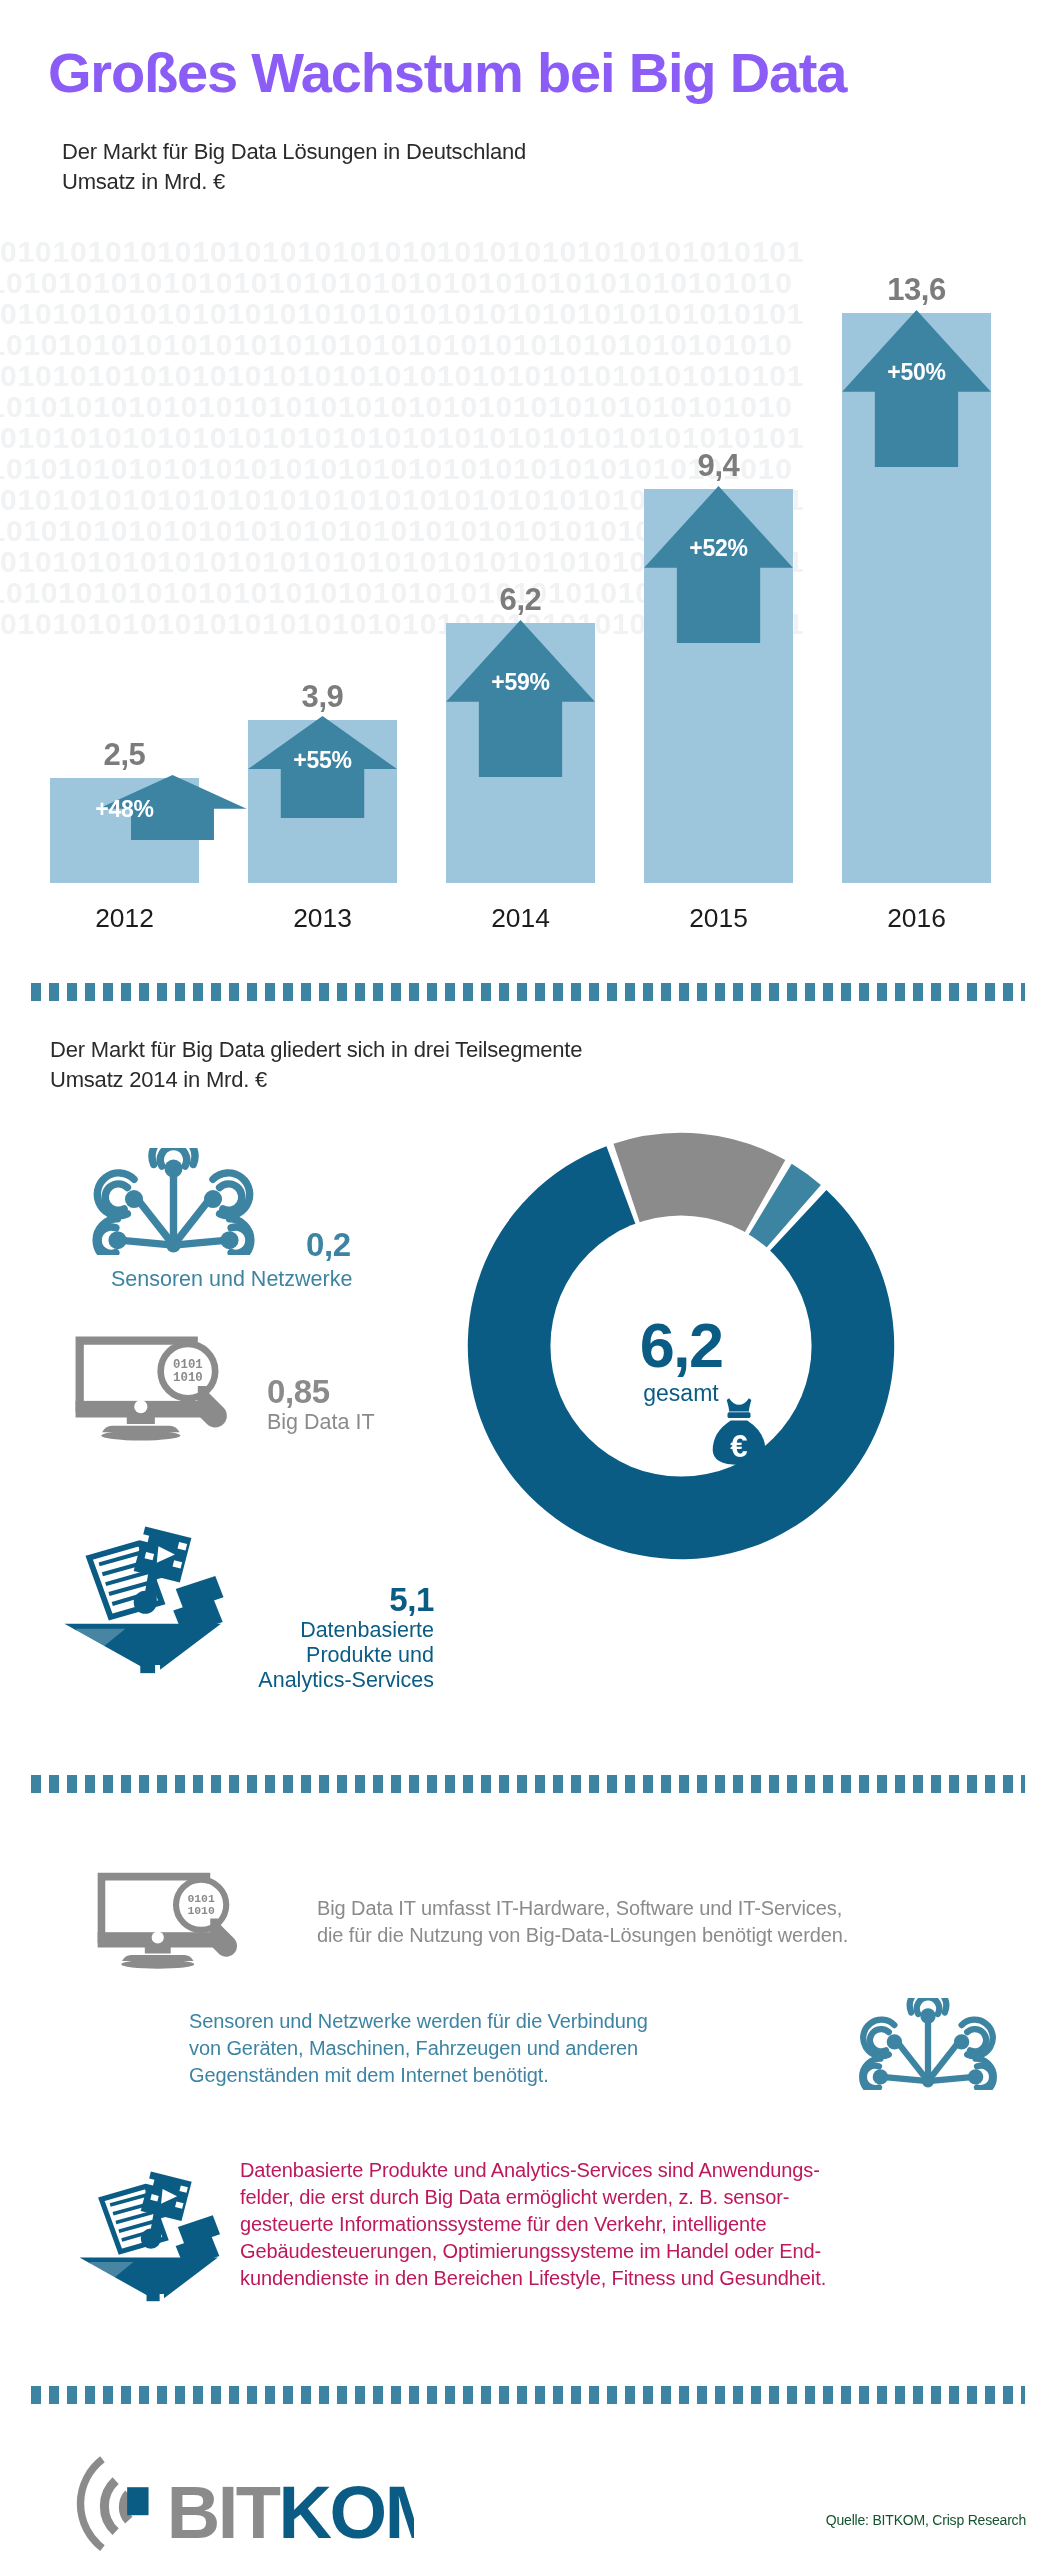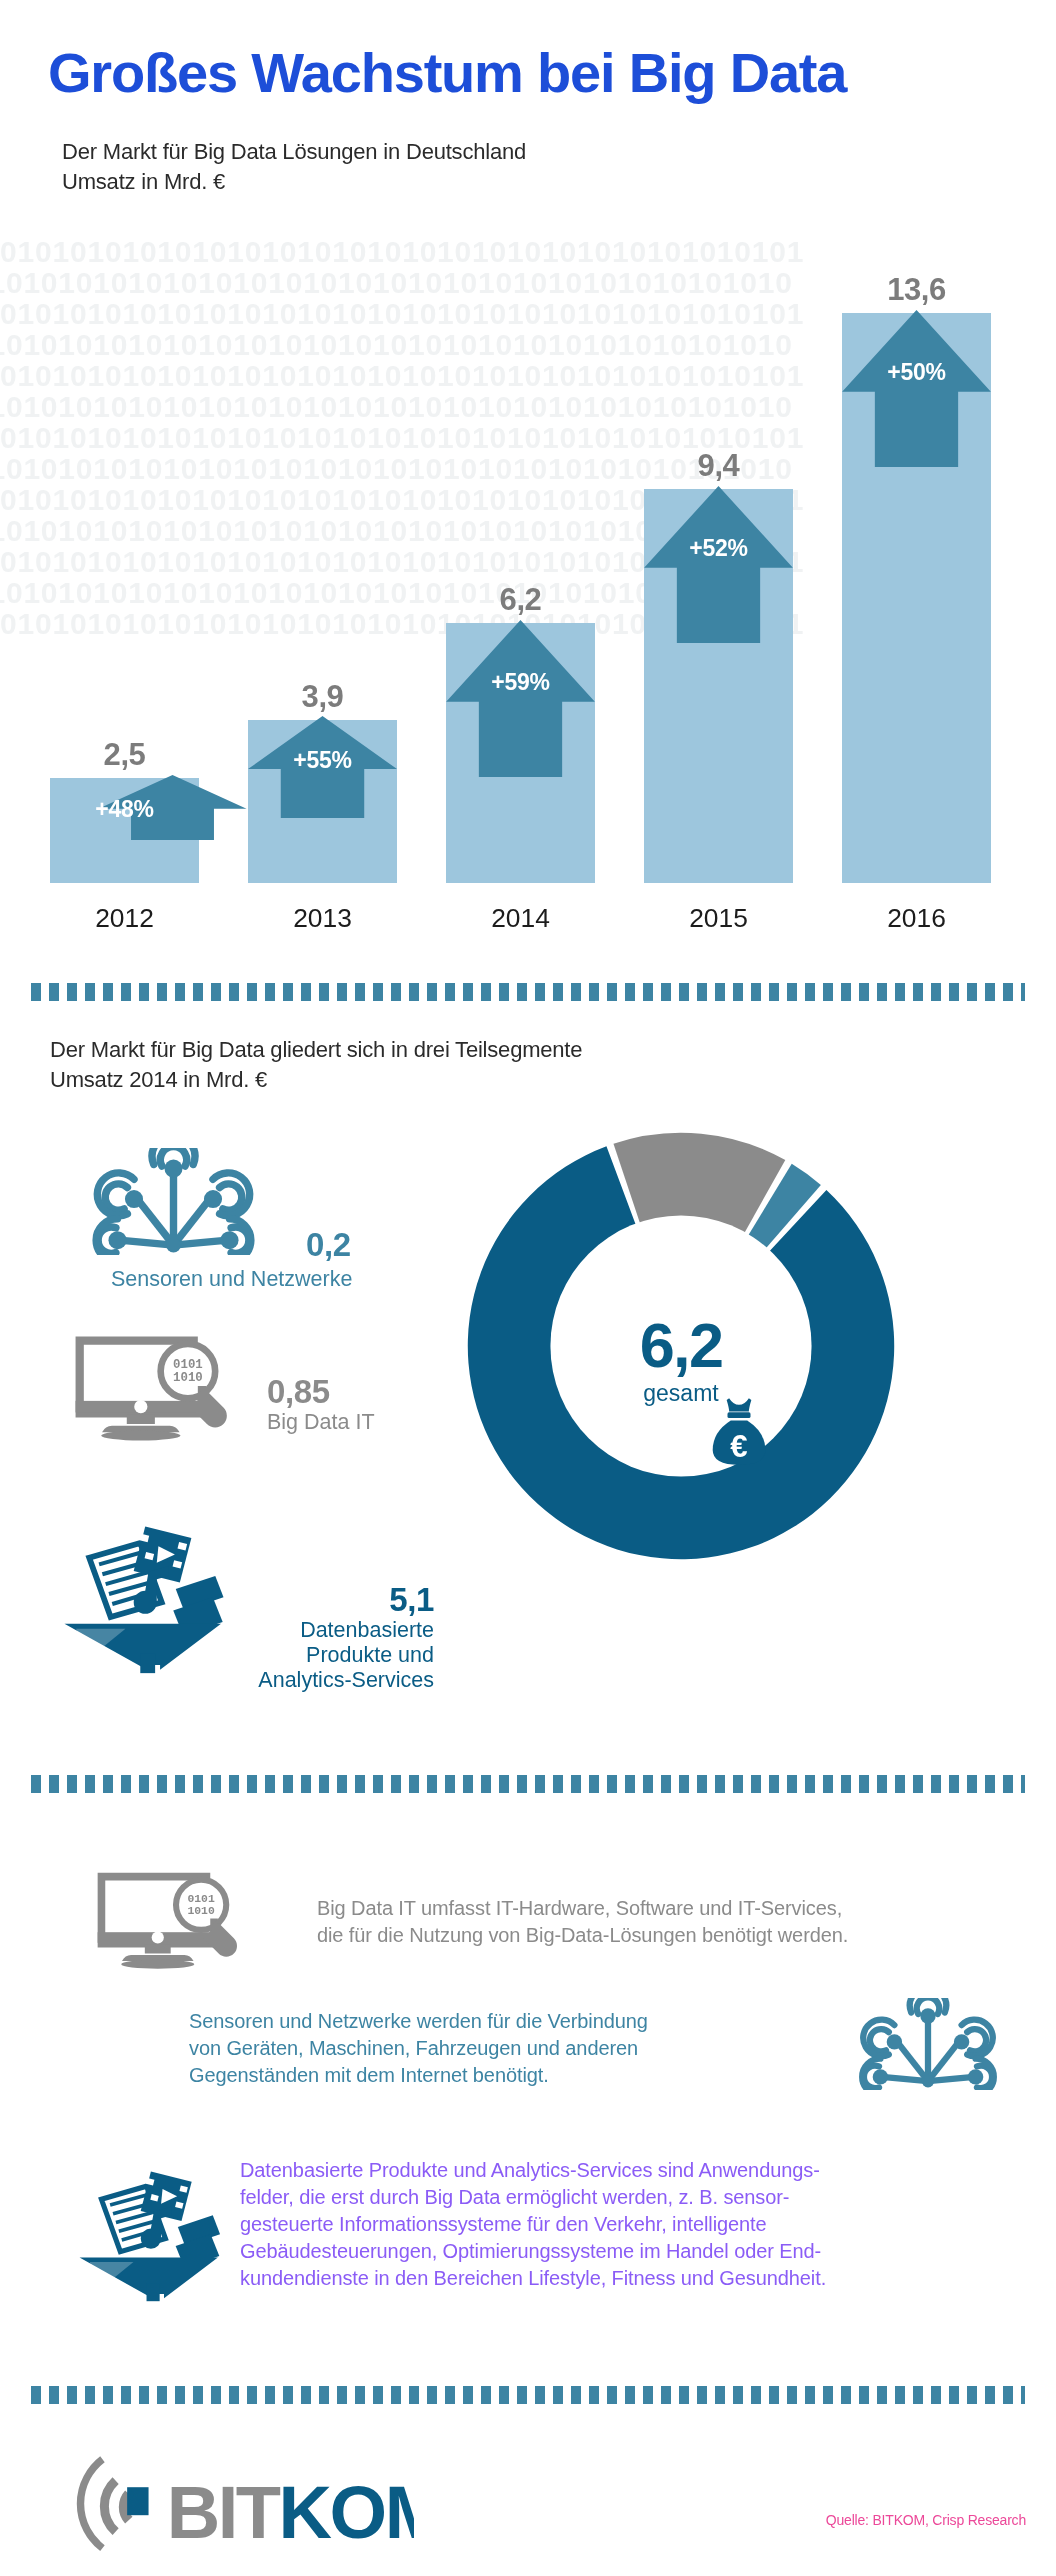--- a/index.html
+++ b/index.html
@@ -17,21 +17,21 @@
   }
 
   
   .title {
     position: absolute;
     left: 48px;
     top: 40px;
     font-size: 56px;
     font-weight: bold;
     letter-spacing: -1.2px;
-    color: #1d4ed8;
+    color: #8b5cf6;
     white-space: nowrap;
   }
   .subtitle {
     position: absolute;
     left: 62px;
     top: 137px;
     font-size: 22px;
     line-height: 30px;
     color: #2b2b2b;
     font-weight: 300;
@@ -194,36 +194,36 @@
   
   .tb { position: absolute; margin-left: 24px; }
   .tb p {
     font-size: 20px;
     line-height: 27px;
     font-weight: 400;
     letter-spacing: -0.1px;
   }
   .tb-gray p { color: #8b8b8b; }
   .tb-teal p { color: #3d84a3; }
-  .tb-dark p { color: #8b5cf6; }
+  .tb-dark p { color: #be185d; }
 
   
   .logo {
     position: absolute;
     left: 51px;
     top: 2451px;
     width: 363px;
     height: 107px;
   }
   .source {
     position: absolute;
     right: 31px;
     top: 2512px;
     font-size: 14px;
-    color: #ec4899;
+    color: #14532d;
     font-weight: 400;
     letter-spacing: -0.2px;
   }
 </style>
 </head>
 <body>
 
 <div id="page">
 
   <div class="title">Großes Wachstum bei Big Data</div>

